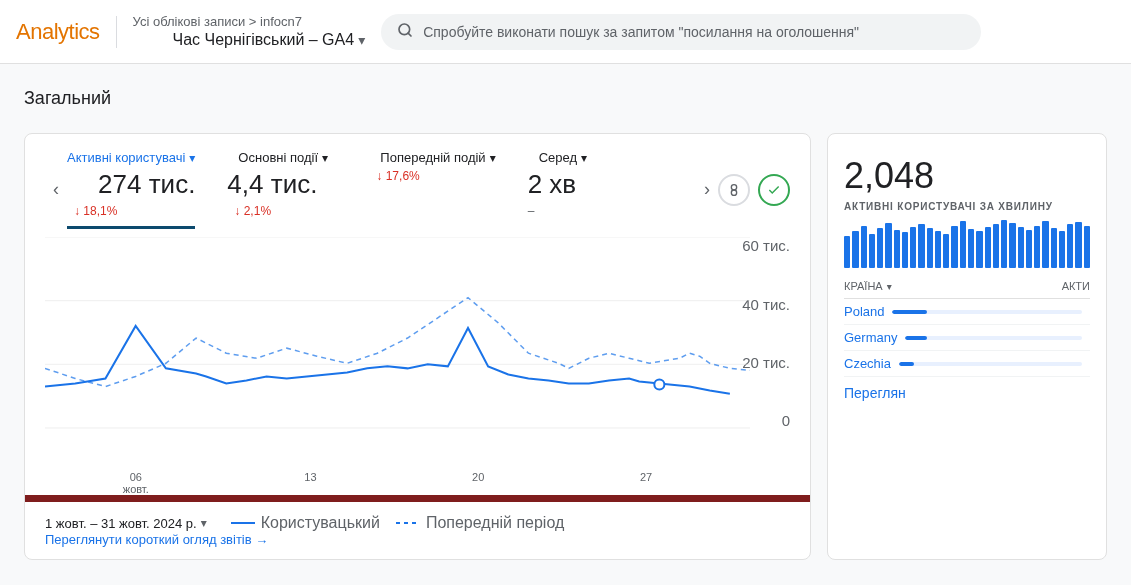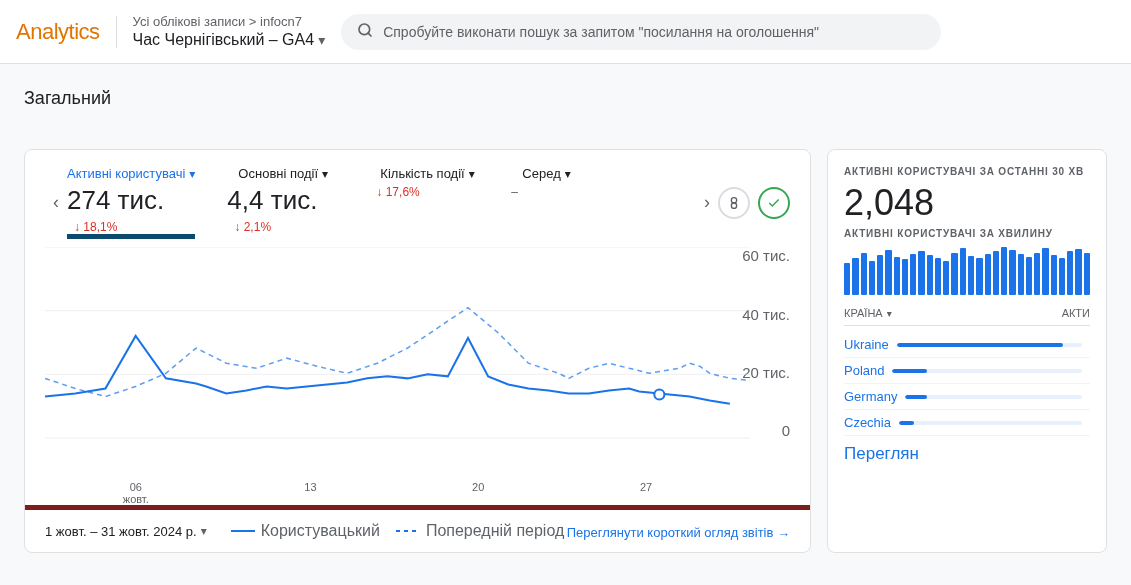--- a/index.html
+++ b/index.html
@@ -38,20 +38,21 @@
       line-height: 1.3;
     }
     .header-title {
       font-size: 16px;
       color: #202124;
       font-weight: 500;
       display: flex;
       align-items: center;
       gap: 4px;
       cursor: pointer;
+      margin-left: 40px;
     }
     .header-title .chevron {
       font-size: 14px;
       color: #5f6368;
     }
     .search-bar {
       display: flex;
       align-items: center;
       background: #f1f3f4;
       border-radius: 24px;
@@ -68,21 +69,21 @@
     .search-placeholder {
       color: #5f6368;
       font-size: 14px;
     }
 
     
     .main {
       padding: 24px 24px 0 24px;
       display: flex;
       flex-direction: column;
-      gap: 32px;
+      gap: 16px;
     }
 
     .section-title {
       font-size: 18px;
       font-weight: 500;
       color: #202124;
       margin-bottom: 8px;
     }
 
     .content-row {
@@ -226,23 +227,24 @@
     .x-label {
       font-size: 11px;
       color: #5f6368;
       text-align: center;
     }
 
     
     .chart-footer {
       display: flex;
       justify-content: space-between;
-      align-items: flex-end;
+      align-items: flex-start;
       padding: 12px 20px;
-      border-top: 5px solid #7f1d1d;
+      border-top: 7px solid #7f1d1d;
+      flex-direction: column;
     }
 
     .chart-legend {
       display: flex;
       gap: 16px;
       align-items: center;
     }
 
     .legend-item {
       display: flex;
@@ -332,21 +334,20 @@
       background: #1a73e8;
       border-radius: 1px;
     }
 
     .country-header {
       display: flex;
       justify-content: space-between;
       align-items: center;
       border-bottom: 1px solid #e0e0e0;
       padding-bottom: 6px;
-      margin-bottom: 6px;
     }
     .country-col-label {
       font-size: 11px;
       color: #5f6368;
       display: flex;
       align-items: center;
       gap: 4px;
       cursor: pointer;
     }
     .country-col-label .small-arrow { font-size: 10px; }
@@ -377,32 +378,34 @@
       border-radius: 2px;
       overflow: hidden;
     }
     .country-bar-fill {
       height: 100%;
       background: #1a73e8;
       border-radius: 2px;
     }
 
     .view-more-link {
-      font-size: 17px;
+      font-size: 14px;
       color: #1a73e8;
       cursor: pointer;
       display: flex;
       align-items: center;
       gap: 4px;
       margin-top: 8px;
     }
 
     
     .metric-tab-active {
-      border-bottom: 5px solid #0c4a6e;
+      border-bottom: 3px solid #0c4a6e;
+      padding-bottom: 8px;
+      text-align: right;
     }
   </style>
 </head>
 <body>
 
 <div class="header">
   <div class="header-logo">Analytics</div>
   <div class="header-divider"></div>
   <div class="header-nav">
     <div class="header-breadcrumb">Усі облікові записи &gt; infocn7</div>
@@ -446,31 +449,32 @@
             <div class="metric-label secondary">
               <span>Основні події</span>
               <span class="dropdown-arrow">▾</span>
             </div>
             <div class="metric-value">4,4 тис.</div>
             <div class="metric-change down">↓ 2,1%</div>
           </div>
 
           <div class="metric-item">
             <div class="metric-label secondary">
-              <span>Кількість події</span>
+              <span>Попередній подій</span>
               <span class="dropdown-arrow">▾</span>
             </div>
             <div class="metric-change down">↓ 17,6%</div>
           </div>
 
           <div class="metric-item">
             <div class="metric-label secondary">
               <span>Серед</span>
               <span class="dropdown-arrow">▾</span>
             </div>
+            <div class="metric-value">2 хв</div>
             <div class="metric-change neutral">–</div>
           </div>
         </div>
 
         <div class="next-btn">›</div>
 
         <div class="metric-icons">
           <div class="icon-circle">
             <svg width="16" height="16" viewBox="0 0 24 24" fill="none" stroke="currentColor" stroke-width="2">
               <circle cx="12" cy="8" r="4"></circle>
@@ -535,21 +539,20 @@
             </div>
           </div>
         </div>
         <a class="view-reports-link">
           <span>Переглянути короткий огляд звітів →</span>
         </a>
       </div>
     </div>
 
     <div class="realtime-card">
-      <div class="realtime-header-label">АКТИВНІ КОРИСТУВАЧІ ЗА ОСТАННІ 30 ХВ</div>
       <div class="realtime-number">2,048</div>
 
       <div class="realtime-subheader">АКТИВНІ КОРИСТУВАЧІ ЗА ХВИЛИНУ</div>
 
       <div class="mini-bar-chart" id="mini-bars">
           <div class="mini-bar" style="height: 66.6667%;"></div>
           <div class="mini-bar" style="height: 77.7778%;"></div>
           <div class="mini-bar" style="height: 88.8889%;"></div>
           <div class="mini-bar" style="height: 72.2222%;"></div>
           <div class="mini-bar" style="height: 83.3333%;"></div>
@@ -585,28 +588,20 @@
           <span>КРАЇНА</span>
           <span class="small-arrow">▾</span>
         </div>
         <div class="country-col-label">
           <span>АКТИ</span>
         </div>
       </div>
 
       <div id="country-rows">
           <div class="country-row">
-      <span class="country-name">Ukraine</span>
-      <div class="country-bar-container">
-        <div class="country-bar-track">
-          <div class="country-bar-fill" style="width:90%"></div>
-        </div>
-      </div>
-    </div>
-          <div class="country-row">
       <span class="country-name">Poland</span>
       <div class="country-bar-container">
         <div class="country-bar-track">
           <div class="country-bar-fill" style="width:18%"></div>
         </div>
       </div>
     </div>
           <div class="country-row">
       <span class="country-name">Germany</span>
       <div class="country-bar-container">

